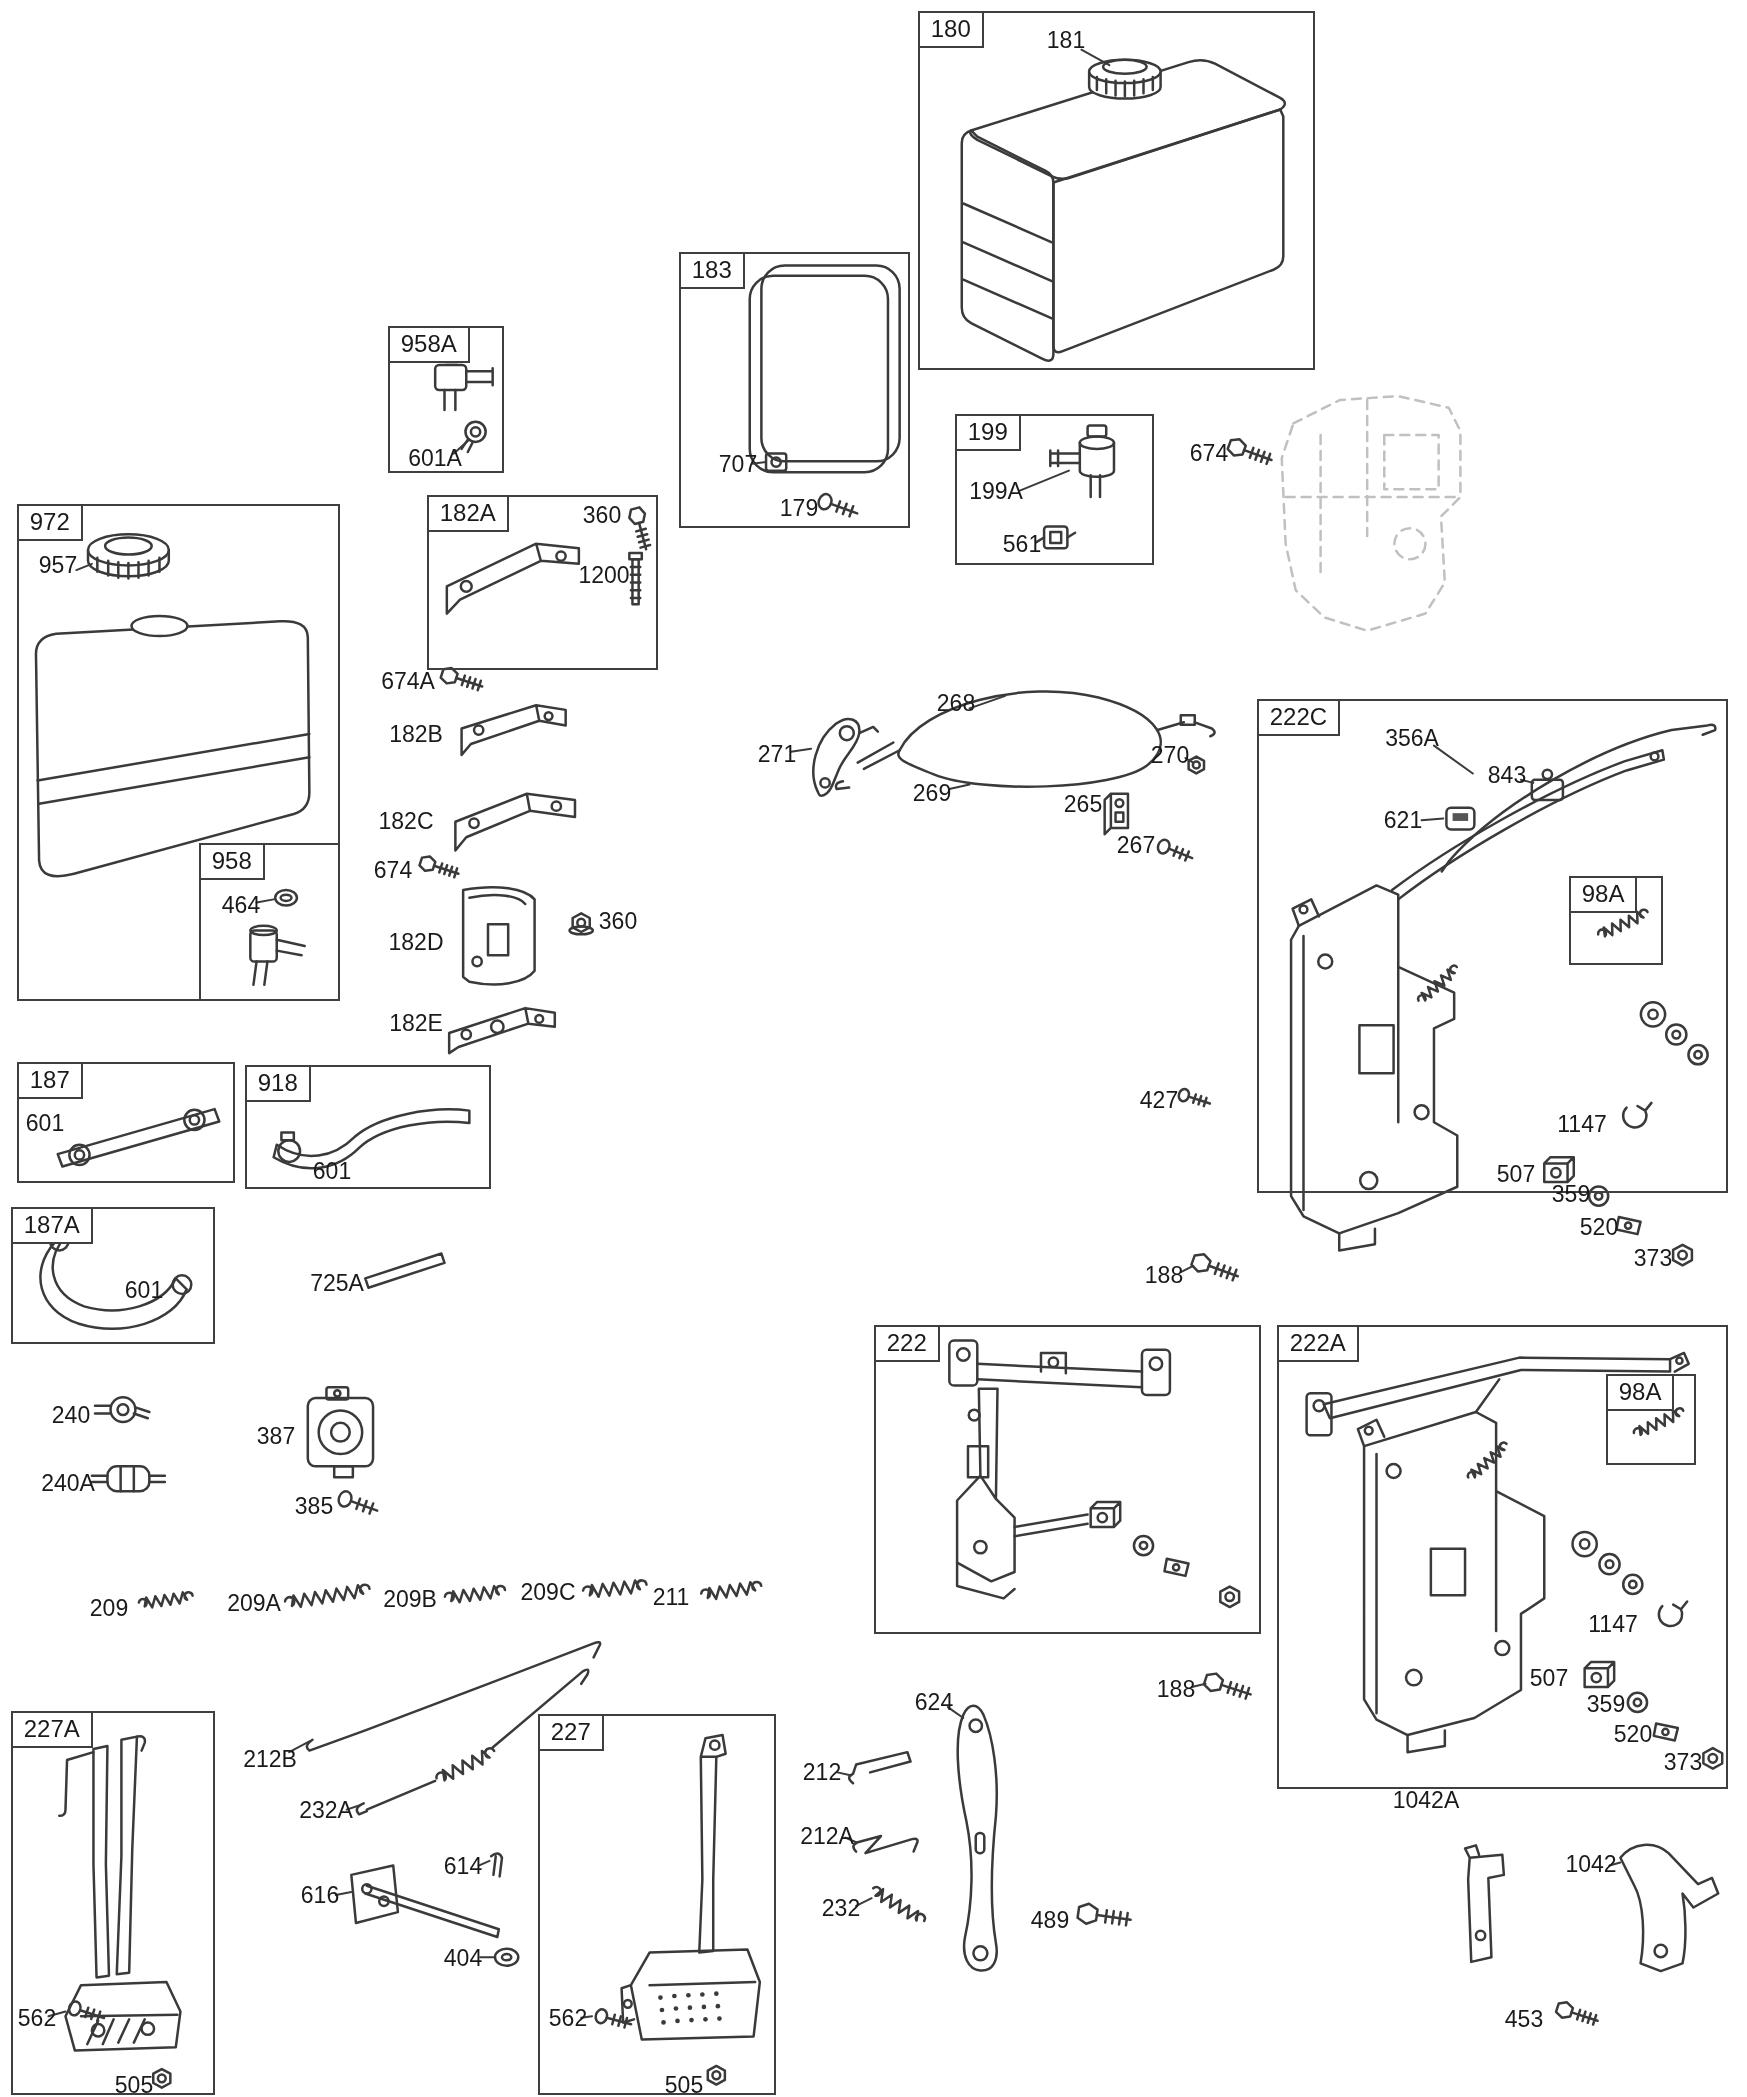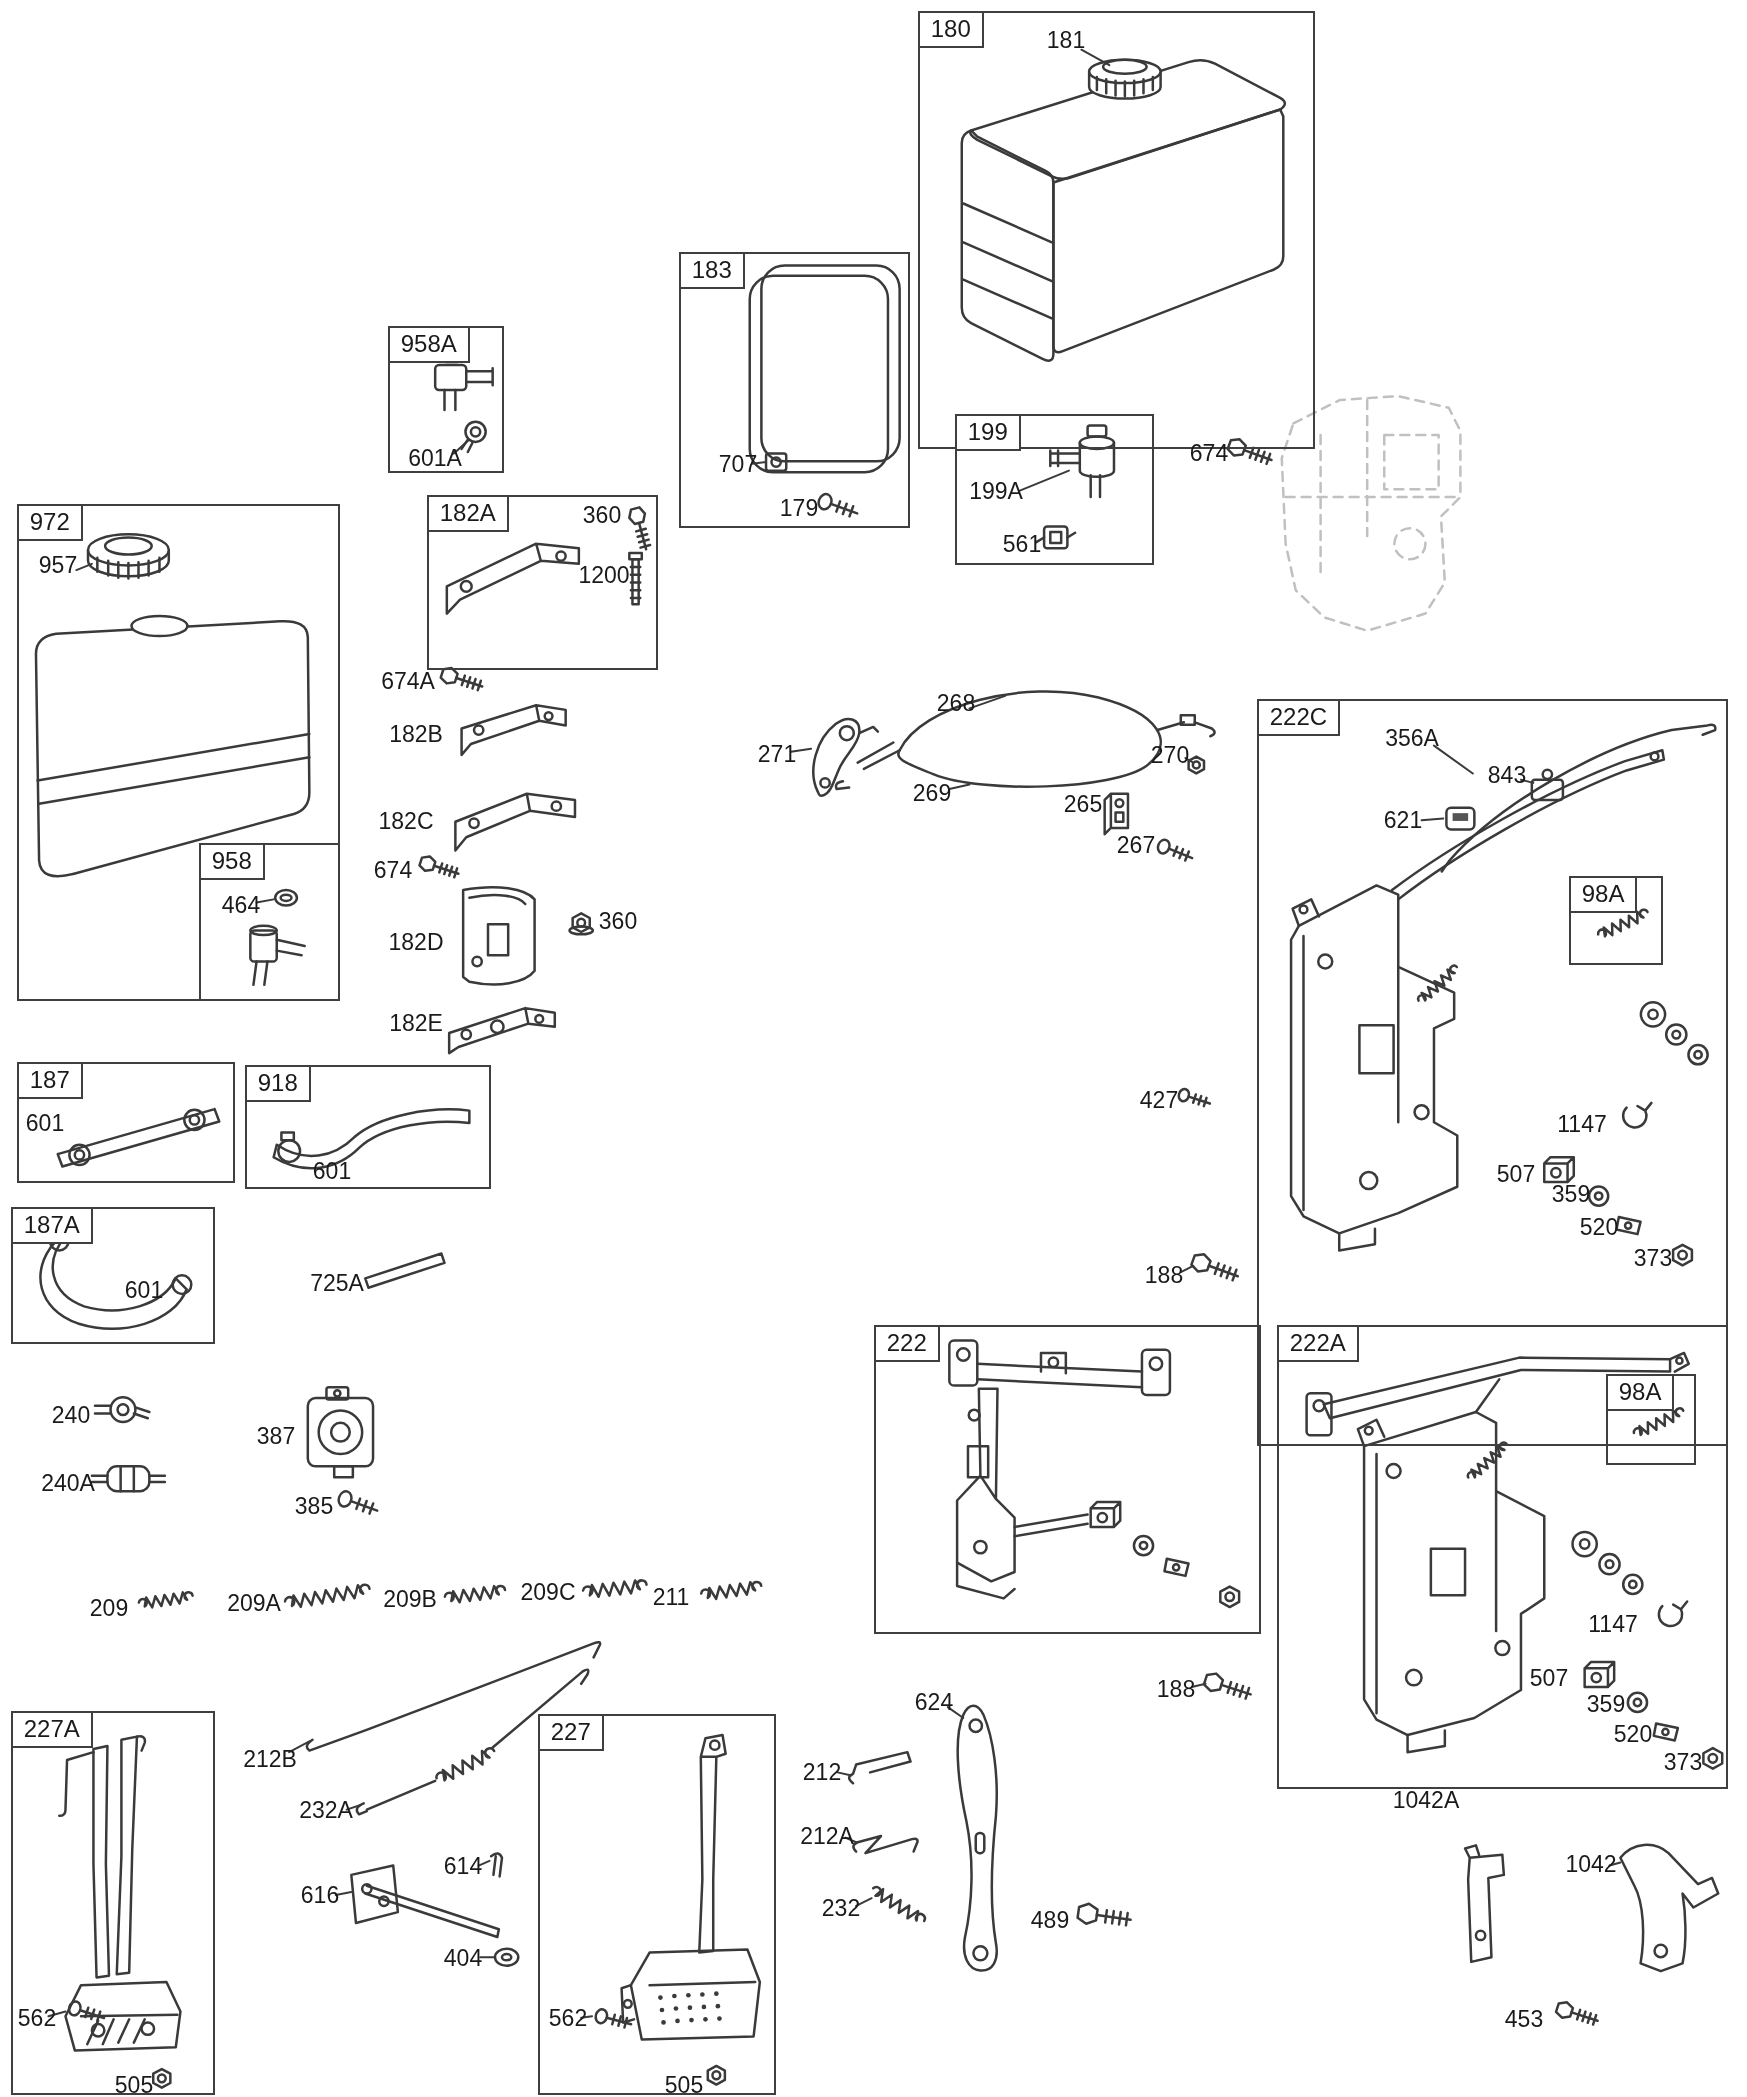--- a/index.html
+++ b/index.html
@@ -423,42 +423,42 @@
     <path d="M1078,2282 L1096,2286"></path>
     <path d="M1088,2366 L1102,2372"></path>
     <path d="M1102,2454 L1122,2444"></path>
     <path d="M1534,2172 L1552,2168"></path>
     <path d="M2072,2402 L2086,2398"></path>
     <path d="M62,2596 L84,2590"></path>
     <path d="M748,2598 L762,2596"></path>
   </g>
 </svg>
 
-<div class="group" style="left:918px;top:11px;width:397px;height:438px">
+<div class="group" style="left:918px;top:11px;width:397px;height:359px">
       <span class="group-label">180</span>
     </div>
 <div class="group" style="left:679px;top:252px;width:231px;height:276px">
       <span class="group-label">183</span>
     </div>
 <div class="group" style="left:388px;top:326px;width:116px;height:147px">
       <span class="group-label">958A</span>
     </div>
 <div class="group" style="left:17px;top:504px;width:323px;height:497px">
       <span class="group-label">972</span>
     </div>
 <div class="group" style="left:199px;top:843px;width:141px;height:158px">
       <span class="group-label">958</span>
     </div>
 <div class="group" style="left:427px;top:495px;width:231px;height:175px">
       <span class="group-label">182A</span>
     </div>
 <div class="group" style="left:955px;top:414px;width:199px;height:151px">
       <span class="group-label">199</span>
     </div>
-<div class="group" style="left:1257px;top:699px;width:471px;height:747px">
+<div class="group" style="left:1257px;top:699px;width:471px;height:494px">
       <span class="group-label">222C</span>
     </div>
 <div class="group" style="left:1569px;top:876px;width:94px;height:89px">
       <span class="group-label">98A</span>
     </div>
 <div class="group" style="left:17px;top:1062px;width:218px;height:121px">
       <span class="group-label">187</span>
     </div>
 <div class="group" style="left:245px;top:1065px;width:246px;height:124px">
       <span class="group-label">918</span>

